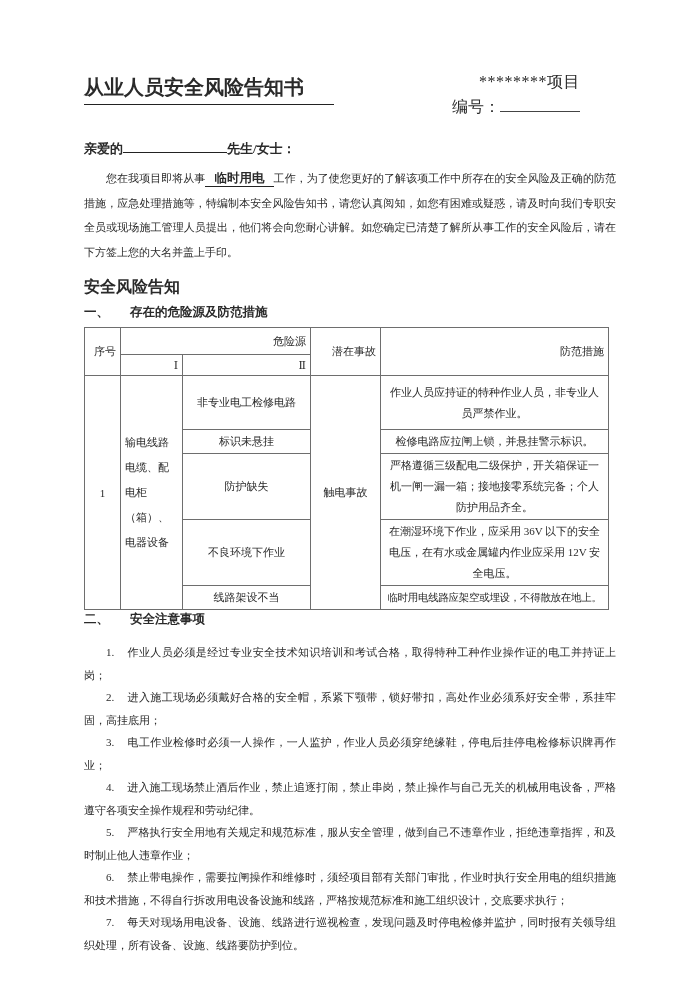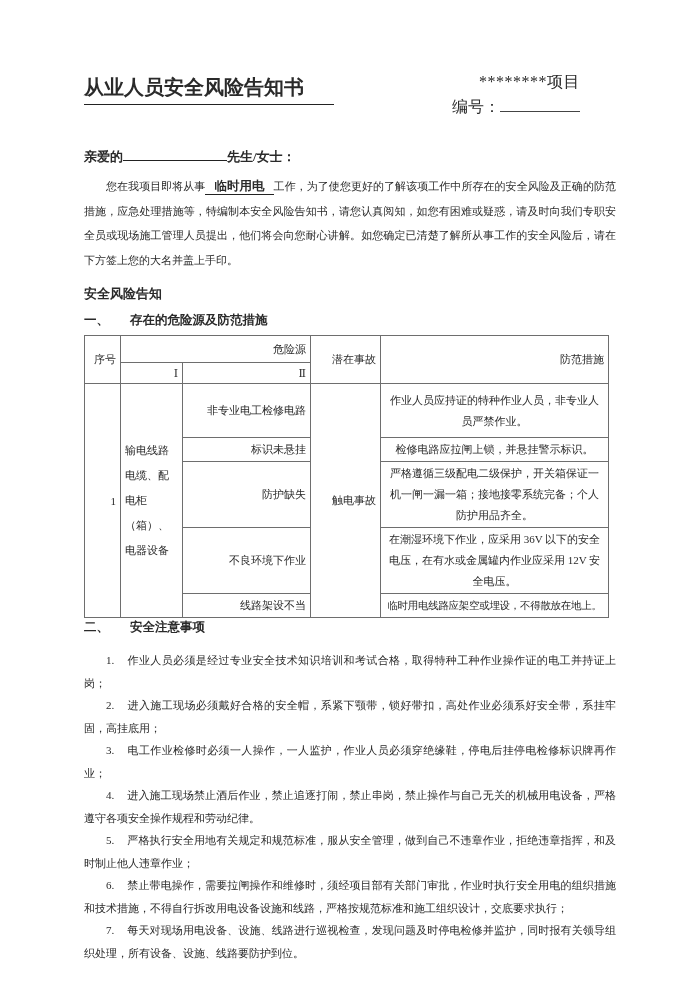--- a/index.html
+++ b/index.html
@@ -19,49 +19,49 @@
     border-bottom:1.5px solid #222; padding-right:30px; padding-bottom:2px;
     white-space:nowrap;
   }
   .header-right { text-align:right; margin-right:36px; padding-top:12px; font-size:16px; }
   .project-label { line-height:16px; letter-spacing:0.5px; }
   .doc-no { margin-top:9px; line-height:16px; }
   .blank { display:inline-block; border-bottom:1px solid #444; height:12px; vertical-align:baseline; }
   .blank-no { width:80px; }
 
   
-  .salutation { margin-top:32px; font-size:13px; font-weight:bold; line-height:20px; }
+  .salutation { margin-top:24px; font-size:13px; font-weight:bold; line-height:20px; }
   .blank-name { width:104px; border-bottom-width:1.5px; border-bottom-color:#222; }
 
   
   .intro {
     margin:7px 0 4px 0; font-size:11px; line-height:24.5px;
     text-align:justify; text-indent:2em;
   }
   .work-type {
     font-weight:bold; font-size:12.5px;
     border-bottom:1.5px solid #222; padding:0 9px 1px 9px;
   }
 
-  .notice-heading { margin-top:14px; font-size:13px; font-weight:bold; line-height:18px;font-family:Liberation Mono, monospace; }
+  .notice-heading { margin-top:14px; font-size:16px; font-weight:bold; line-height:18px; }
 
   .sec { margin-top:7px; font-size:12.5px; font-weight:bold; line-height:19px; }
   .sec-num { display:inline-block; min-width:46px; }
 
   
   table.hazard {
     margin-top:5px; border-collapse:collapse; table-layout:fixed;
     width:524px; font-size:11px;
   }
   table.hazard th, table.hazard td {
     border:1px solid #6e6e6e; font-weight:normal; padding:1px 4px;
     overflow:hidden;
   }
   table.hazard th { text-align:right; vertical-align:middle; }
-  td.c { text-align:right; vertical-align:middle; }
+  td.c { text-align:center; vertical-align:middle; }
   td.hz1 { text-align:left; vertical-align:middle; line-height:25px; padding:0 6px; }
   td.m { text-align:center; vertical-align:middle; line-height:21px; padding:2px 6px; }
   td.m.tight { white-space:nowrap; font-size:10.5px; letter-spacing:-0.3px; }
 
   
   .items { margin-top:12px; }
   .item {
     margin:0; font-size:11px; line-height:22.5px;
     text-align:justify; text-indent:2em;
   }

